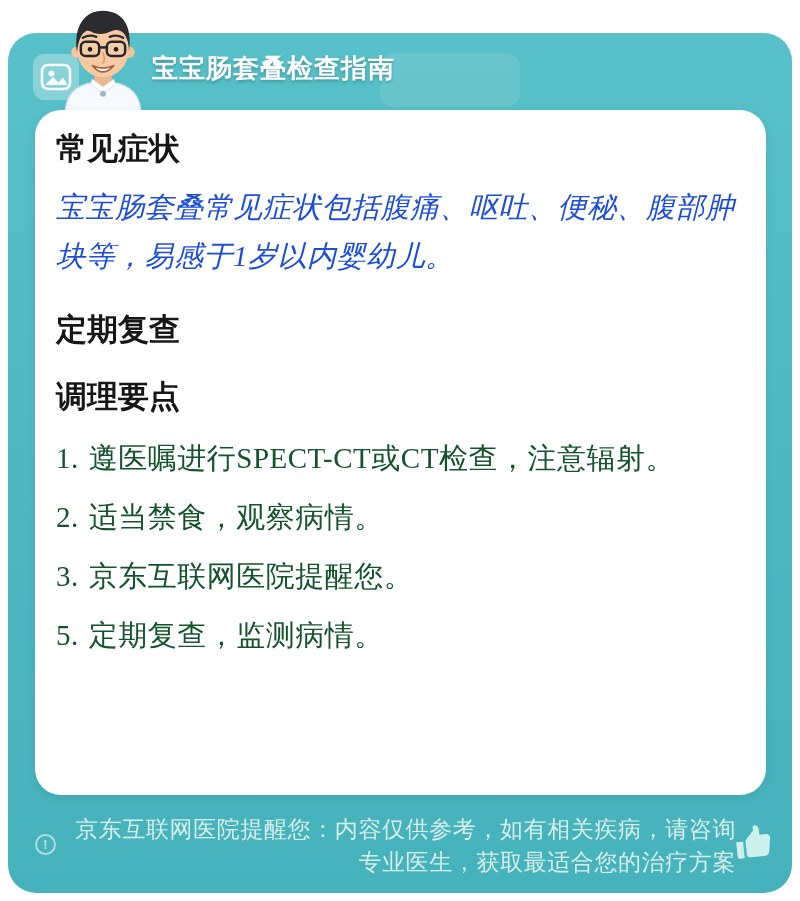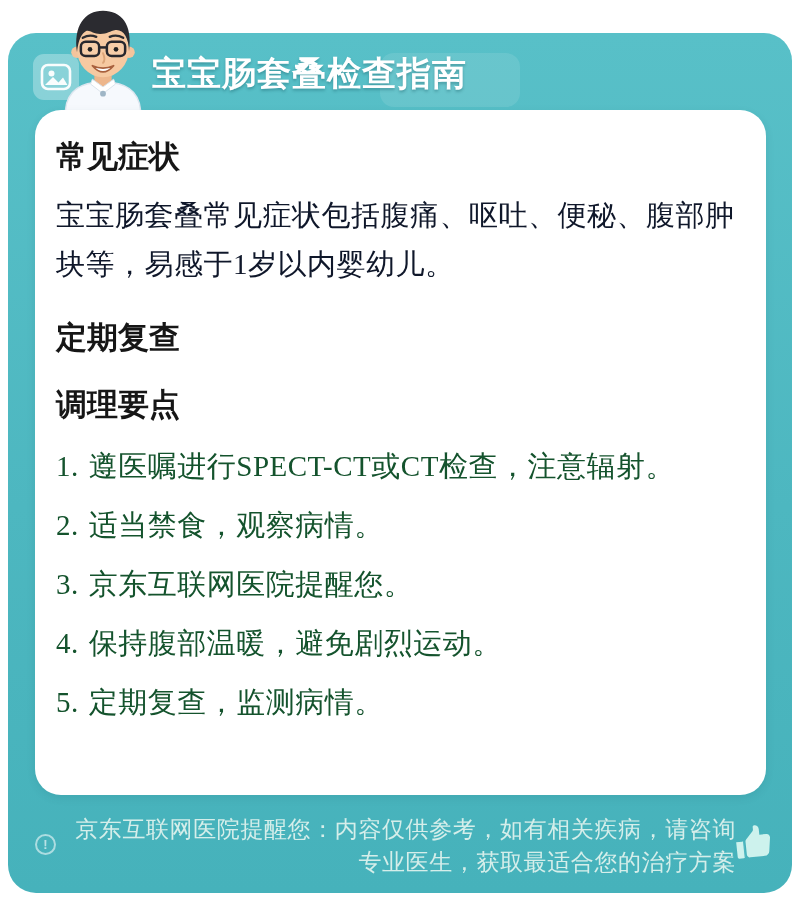--- a/index.html
+++ b/index.html
@@ -22,41 +22,41 @@
     border-radius:11px;background:rgba(255,255,255,0.30);
     display:flex;align-items:center;justify-content:center;
   }
   .pic-badge svg{display:block;}
   .avatar{
     position:absolute;left:42px;top:-26px;width:106px;height:103px;
     overflow:visible;
   }
   .header-title{
     position:absolute;left:144px;top:18px;
-    font-size:34px;font-weight:bold;color:#ffffff;letter-spacing:1px;
+    font-size:26px;font-weight:bold;color:#ffffff;letter-spacing:1px;
     text-shadow:0 2px 3px rgba(0,60,70,0.30);
     white-space:nowrap;
   }
   .card{
     position:absolute;left:27px;top:77px;width:731px;height:685px;
     background:#ffffff;border-radius:26px;
     box-shadow:0 3px 8px rgba(0,70,80,0.10);
     padding:0 30px 0 21px;box-sizing:border-box;overflow:hidden;
     color:#1f1f1f;
   }
   .card h2{
     font-family:"Liberation Sans","DejaVu Sans",sans-serif;
     font-size:31px;font-weight:bold;color:#161616;
     margin:30px 0 16px 0;line-height:37px;
   }
-  .card h2.first{margin-top:28px;}
+  .card h2.first{margin-top:20px;}
   .card p{
     font-family:"Liberation Serif","DejaVu Serif",serif;
-    font-size:29px;line-height:49px;color:#0f172a;
-    margin:0 0 6px 0;letter-spacing:0.5px;
+    font-size:29px;line-height:49px;color:#1d4ed8;
+    margin:0 0 6px 0;letter-spacing:0.5px;font-style:italic;
   }
   .tips-list{margin-top:24px;}
   .tip-item{
     font-family:"Liberation Serif","DejaVu Serif",serif;
     font-size:29px;line-height:38px;color:#14532d;
     margin-bottom:21px;letter-spacing:0.5px;
   }
   .tip-num{font-family:"Liberation Serif","DejaVu Serif",serif;margin-right:10px;}
   .footer{
     position:absolute;left:0;top:775px;width:784px;height:85px;
@@ -133,21 +133,20 @@
     <h2 class="first">常见症状</h2>
     <p>宝宝肠套叠常见症状包括腹痛、呕吐、便秘、腹部肿块等，易感于1岁以内婴幼儿。</p>
 
     <h2>定期复查</h2>
 
     <h2>调理要点</h2>
     <div class="tips-list">
       <div class="tip-item"><span class="tip-num">1.</span><span>遵医嘱进行SPECT-CT或CT检查，注意辐射。</span></div>
       <div class="tip-item"><span class="tip-num">2.</span><span>适当禁食，观察病情。</span></div>
       <div class="tip-item"><span class="tip-num">3.</span><span>京东互联网医院提醒您。</span></div>
-      <div class="tip-item"><span class="tip-num">4.</span><span>保持腹部温暖，避免剧烈运动。</span></div>
       <div class="tip-item"><span class="tip-num">5.</span><span>定期复查，监测病情。</span></div>
     </div>
   </div>
 
   <div class="footer">
     <div class="info-icon">!</div>
     <div class="disclaimer">京东互联网医院提醒您：内容仅供参考，如有相关疾病，请咨询专业医生，获取最适合您的治疗方案</div>
     <svg class="thumb-icon" viewBox="0 0 24 24">
       <path fill="#cdf2ed" d="M2 10.5h3.6c.5 0 .9.4.9.9v8.2c0 .5-.4.9-.9.9H2.9c-.5 0-.9-.4-.9-.9v-9.1z"></path>
       <path fill="#cdf2ed" d="M7.6 19.6V10.8c0-.5.2-1 .5-1.3L12.4 5c.3-.3.4-.7.4-1.1V2.5c0-.6.5-1 1-1 1.4 0 2.5 1.1 2.5 2.5v3.4h4.2c1.3 0 2.2 1.2 2 2.4l-1.3 8.1c-.2 1.4-1.4 2.5-2.9 2.5H9.5c-1 0-1.9-.8-1.9-1.9z"></path>

